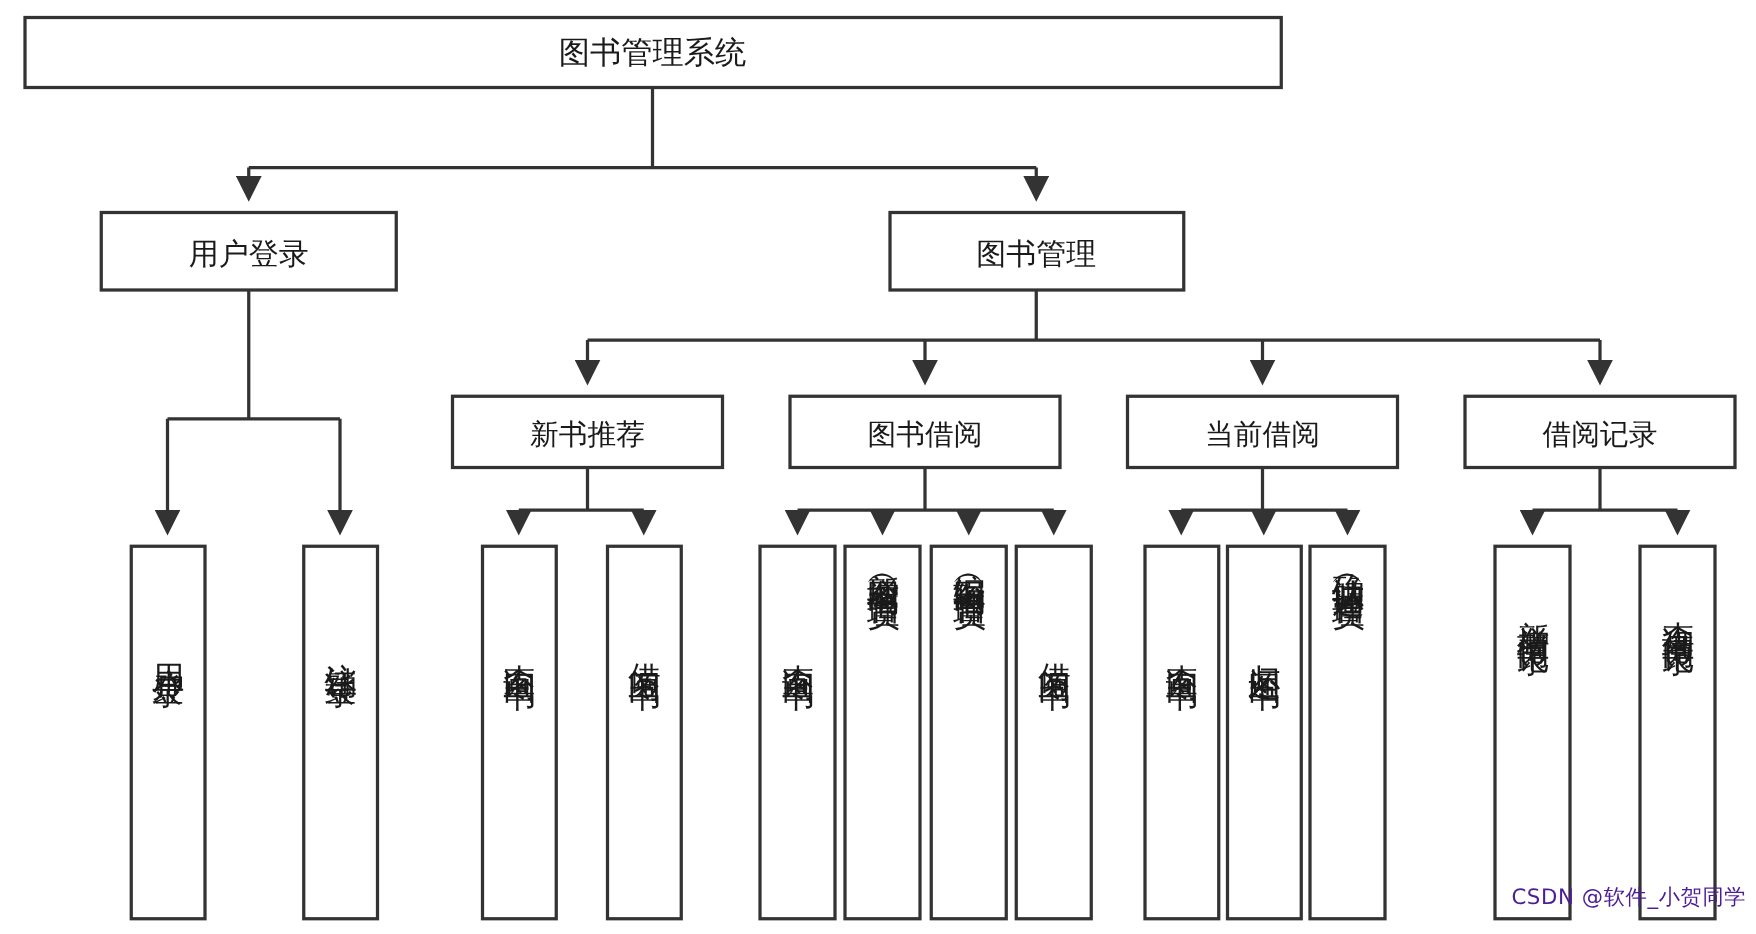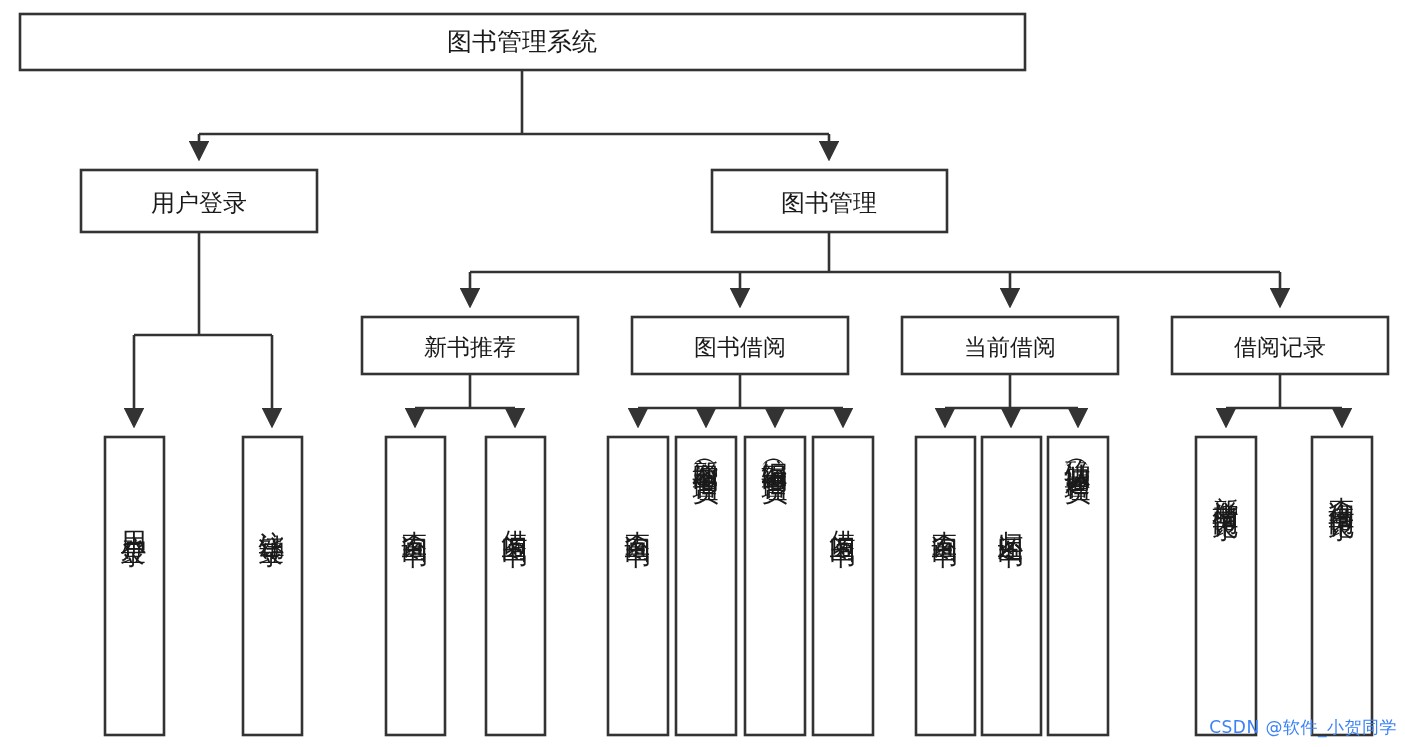--- a/index.html
+++ b/index.html
@@ -8,24 +8,24 @@
     width:1405px;height:747px;overflow:hidden;
   }
   #stage{position:relative;width:1405px;height:747px;background:#fff;}
   svg{position:absolute;left:0;top:0;}
   .node-label{
     font-family:"DejaVu Sans","Liberation Sans",sans-serif;
     fill:#1a1a1a;
   }
   .watermark{
     position:absolute;
-    right:8px;bottom:8px;
+    right:8px;bottom:18px;
     font-family:"DejaVu Sans","Liberation Sans",sans-serif;
     font-size:17px;
-    color:#3b82f6;
+    color:#4c1d95;
     letter-spacing:.5px;
     white-space:nowrap;
     user-select:none;
   }
 </style>
 </head>
 <body>
 
 <div id="stage">
 

